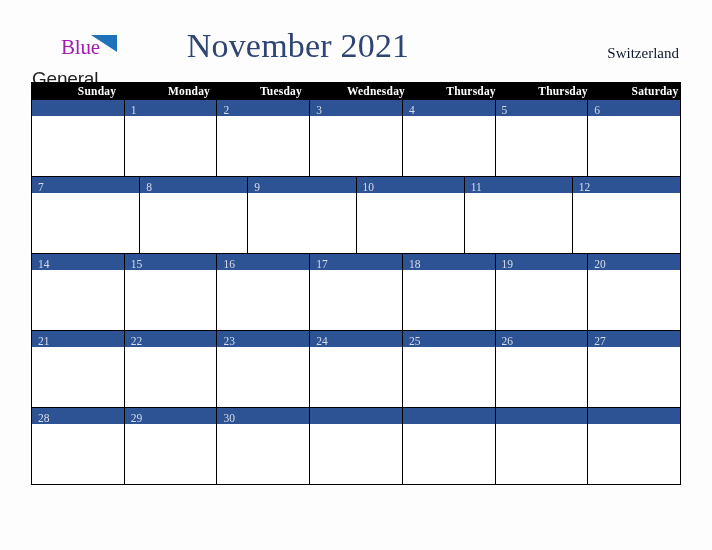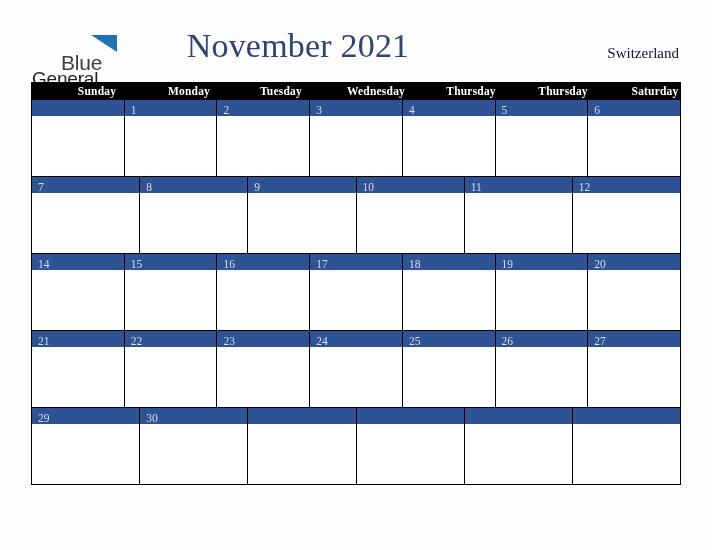--- a/index.html
+++ b/index.html
@@ -49,24 +49,24 @@
     top: 2px;
     width: 0;
     height: 0;
     border-top: 17px solid #1f71b8;
     border-right: 0 solid transparent;
     border-left: 26px solid transparent;
   }
   .logo-blue {
     position: absolute;
     left: 29px;
-    top: 19px;
-    font-family: Liberation Sans, sans-serif;
+    top: 4px;
+    font-family: Liberation Serif, serif;
     font-size: 21px;
-    color: #404040;
+    color: #a21caf;
     letter-spacing: -0.2px;
     line-height: 21px;
   }
 
   
   .cal-title {
     position: absolute;
     left: 0;
     top: 27px;
     width: 596px;
@@ -273,20 +273,23 @@
       <div class="day-cell">
           <div class="day-bar"><span class="day-num">26</span></div>
         </div>
       <div class="day-cell">
           <div class="day-bar"><span class="day-num">27</span></div>
         </div>
     </div>
 
     <div class="week-row last">
       <div class="day-cell">
+          <div class="day-bar"><span class="day-num">28</span></div>
+        </div>
+      <div class="day-cell">
           <div class="day-bar"><span class="day-num">29</span></div>
         </div>
       <div class="day-cell">
           <div class="day-bar"><span class="day-num">30</span></div>
         </div>
       <div class="day-cell">
           <div class="day-bar"><span class="day-num"></span></div>
         </div>
       <div class="day-cell">
           <div class="day-bar"><span class="day-num"></span></div>

